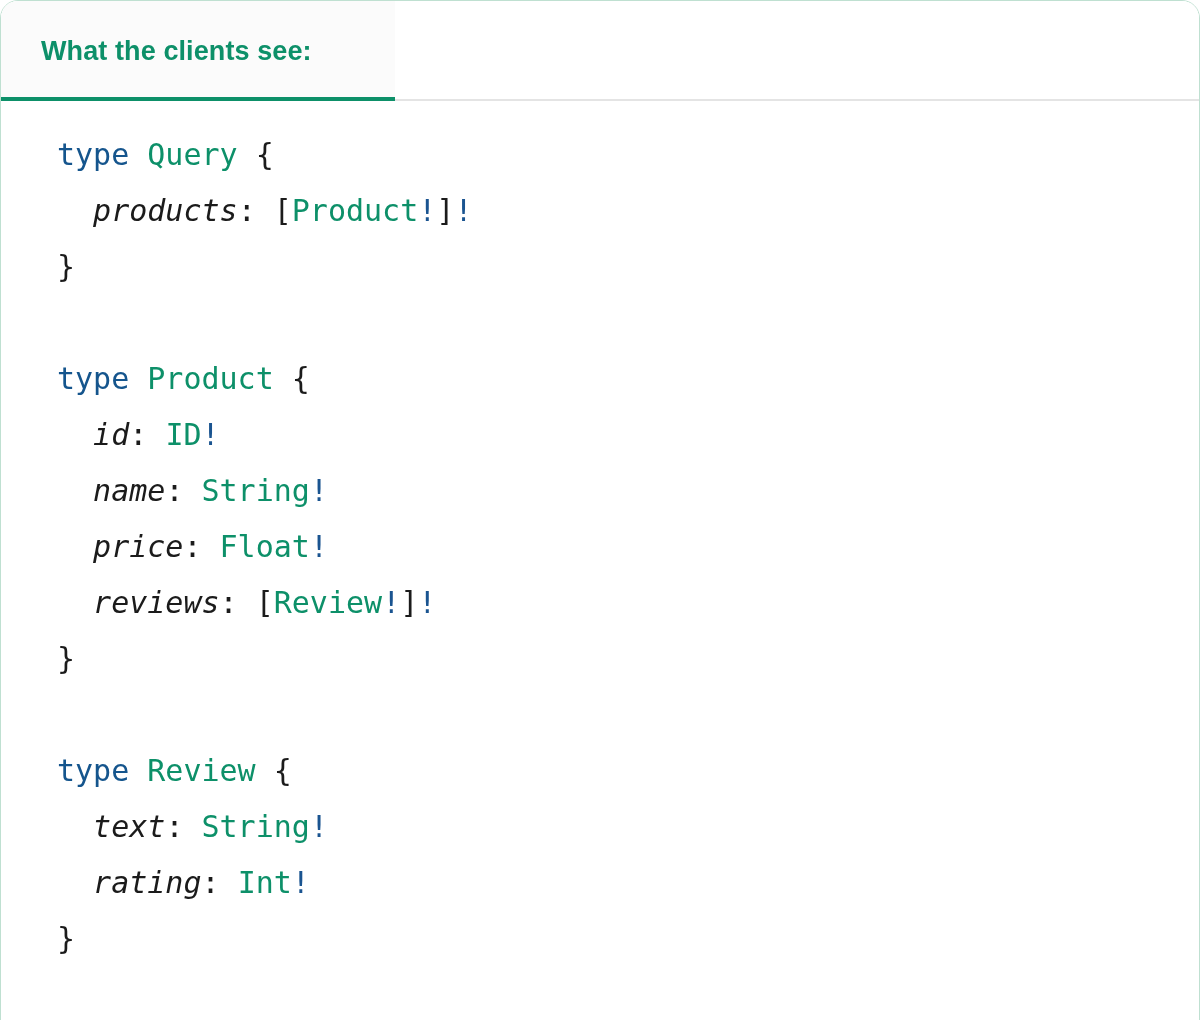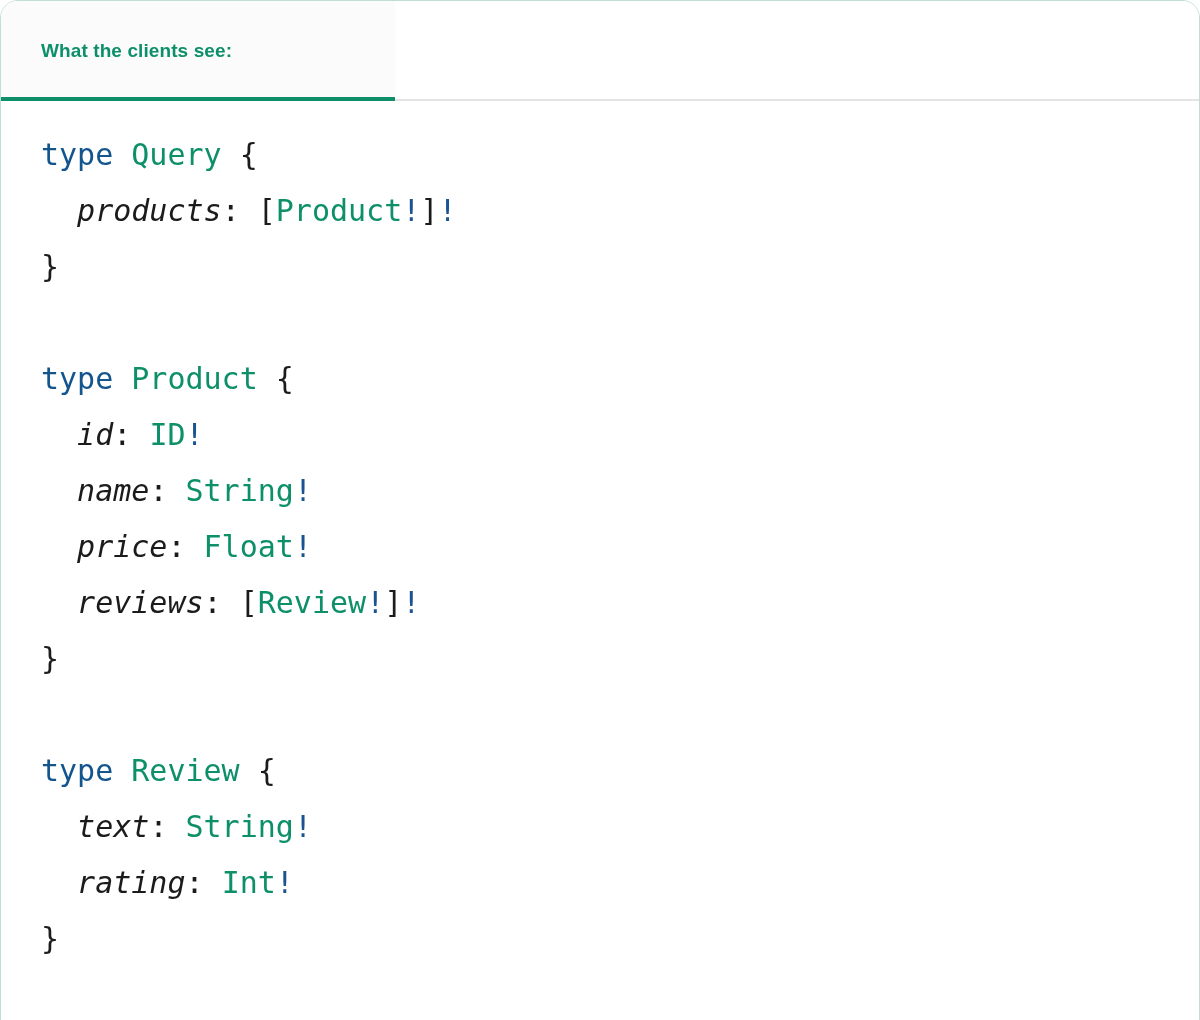--- a/index.html
+++ b/index.html
@@ -50,21 +50,21 @@
     width: 394px;
     height: 100px;
     box-sizing: border-box;
     display: flex;
     align-items: center;
     padding: 0 40px;
     background: #fbfbfb;
     cursor: pointer;
   }
   .tab-label {
-    font-size: 19px;
+    font-size: 27px;
     font-weight: 600;
     letter-spacing: 0.1px;
     color: #0d9069;
     white-space: nowrap;
   }
   .tab-underline {
     position: absolute;
     left: 0;
     top: 0;
     width: 394px;
@@ -77,20 +77,21 @@
 
   
   .code {
     box-sizing: border-box;
     padding: 26px 40px 40px 40px;
     font-family: "DejaVu Sans Mono", "Liberation Mono", monospace;
     font-size: 30px;
     line-height: 56px;
     white-space: pre;
     color: #1b1b1b;
+    margin-left: 16px;
   }
   .line { min-height: 56px; }
   .line.blank { height: 56px; }
 
   .tok-keyword { color: #15558d; }
   .tok-type    { color: #0d9069; }
   .tok-name    { color: #1b1b1b; font-style: italic; }
   .tok-punct   { color: #1b1b1b; }
   .tok-bang    { color: #1a5490; }
 </style>

